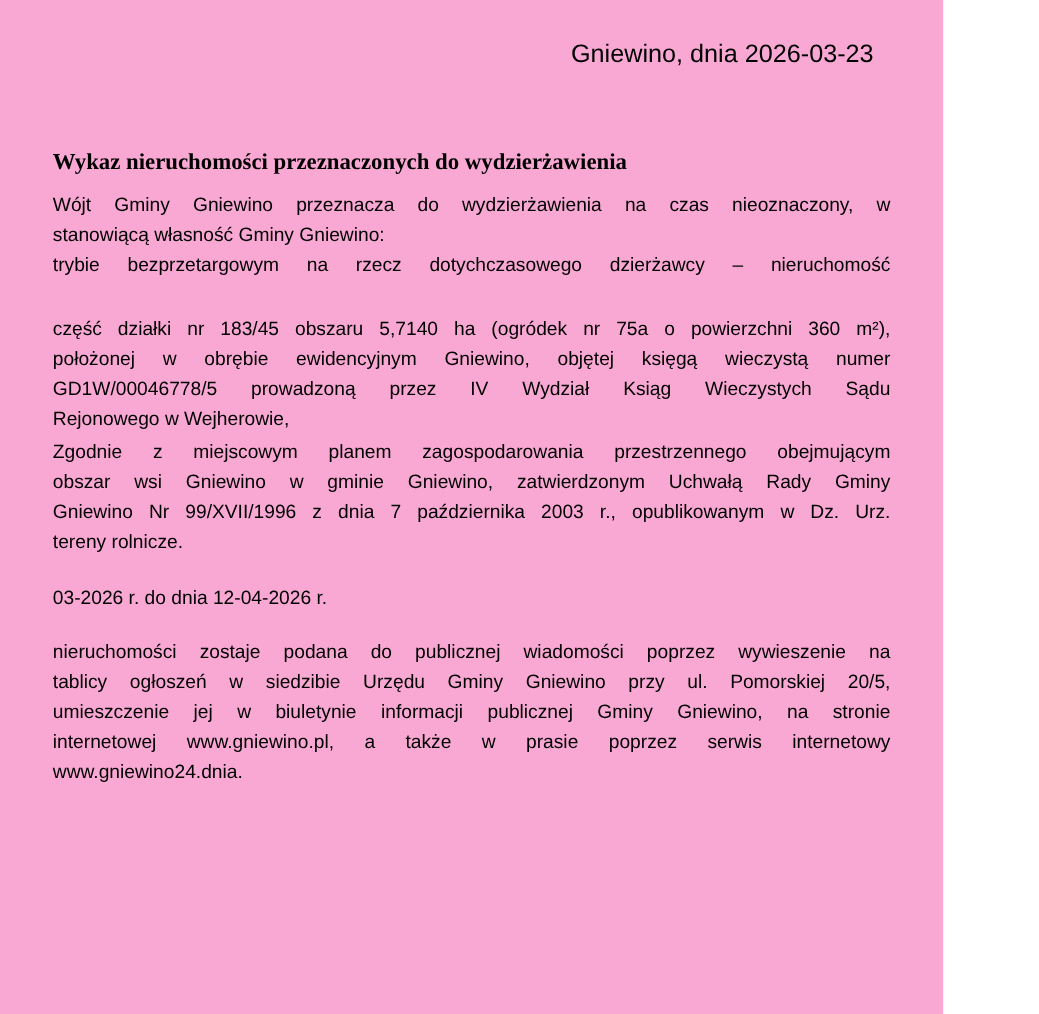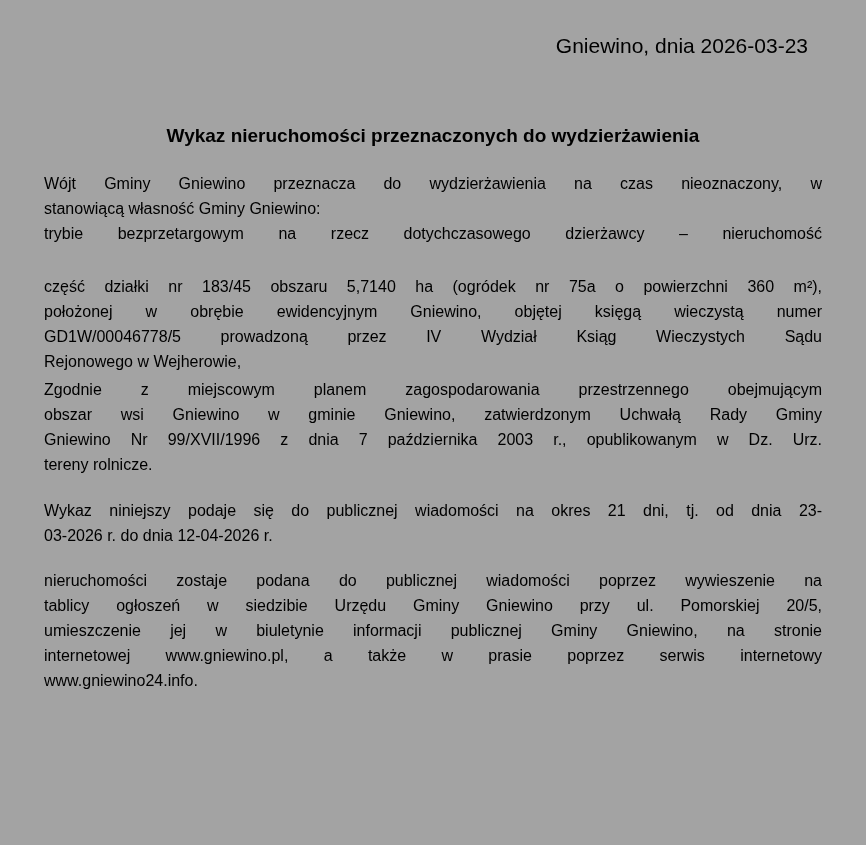--- a/index.html
+++ b/index.html
@@ -3,54 +3,54 @@
 <meta charset="utf-8">
 <title>Wykaz nieruchomości</title>
 <style>
   html, body {
     margin: 0;
     padding: 0;
     background: #ffffff;
   }
   .page {
     position: relative;
-    width: 866px;
+    width: 786px;
     height: 845px;
     box-sizing: border-box;
-    background: #a3a3a3;
+    background: #f9a8d4;
     color: #000000;
     font-family: "Liberation Sans", sans-serif;
     font-size: 16px;
     line-height: 25px;
     overflow: hidden;
   }
   .content {
     padding: 0 44px;
   }
   .date-line {
     margin-top: 33px;
     padding-right: 14px;
     text-align: right;
     font-size: 21px;
     line-height: 26px;
   }
   .doc-title {
     margin-top: 64px;
-    text-align: center;
     font-weight: 700;
     font-size: 19px;
     line-height: 26px;
+    font-family: Liberation Serif, serif;
   }
   .para { margin: 0; }
   .para .line { text-align: left; }
   .para .line.fill {
     text-align: justify;
     text-align-last: justify;
   }
-  .para-1 { margin-top: 22px; }
+  .para-1 { margin-top: 10px; }
   .para-2 { margin-top: 28px; }
   .para-3 { margin-top: 3px; }
   .para-4 { margin-top: 11px; }
   .para-5 { margin-top: 21px; }
   .para-6 { margin-top: 20px; }
 </style>
 </head>
 <body>
 
 <div class="page">
@@ -75,26 +75,25 @@
 
     <div class="para para-3">
         <div class="line fill">Zgodnie z miejscowym planem zagospodarowania przestrzennego obejmującym</div>
         <div class="line fill">obszar wsi Gniewino w gminie Gniewino, zatwierdzonym Uchwałą Rady Gminy</div>
         <div class="line fill">Gniewino Nr 99/XVII/1996 z dnia 7 października 2003 r., opublikowanym w Dz. Urz.</div>
         <div class="line">tereny rolnicze.</div>
       </div>
 
 
     <div class="para para-5">
-        <div class="line fill">Wykaz niniejszy podaje się do publicznej wiadomości na okres 21 dni, tj. od dnia 23-</div>
         <div class="line">03-2026 r. do dnia 12-04-2026 r.</div>
       </div>
 
     <div class="para para-6">
         <div class="line fill">nieruchomości zostaje podana do publicznej wiadomości poprzez wywieszenie na</div>
         <div class="line fill">tablicy ogłoszeń w siedzibie Urzędu Gminy Gniewino przy ul. Pomorskiej 20/5,</div>
         <div class="line fill">umieszczenie jej w biuletynie informacji publicznej Gminy Gniewino, na stronie</div>
         <div class="line fill">internetowej www.gniewino.pl, a także w prasie poprzez serwis internetowy</div>
-        <div class="line">www.gniewino24.info.</div>
+        <div class="line">www.gniewino24.dnia.</div>
       </div>
 
   </div>
 </div>
 
 </body></html>

